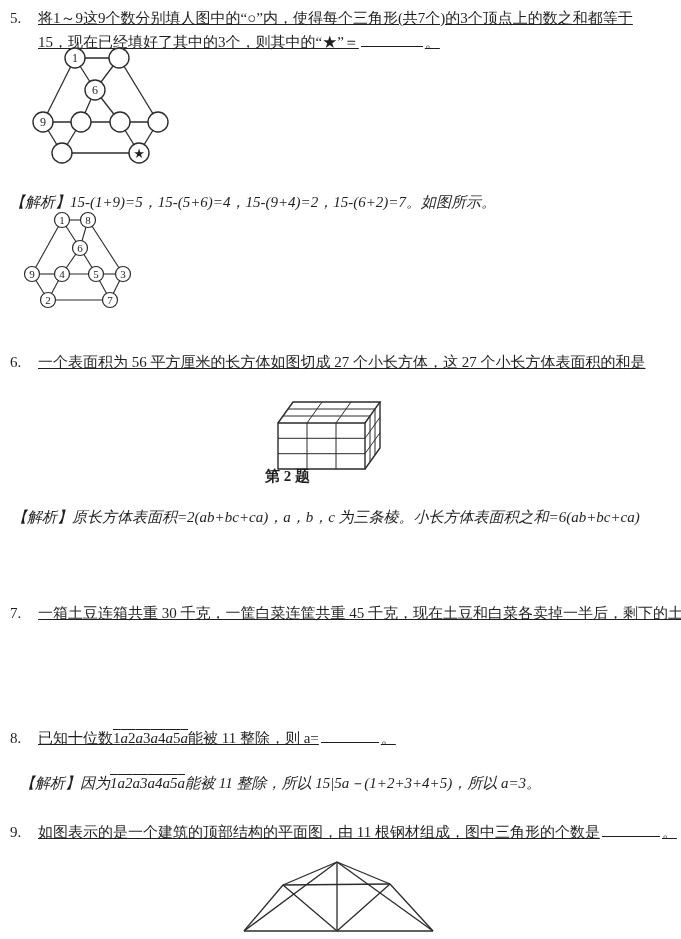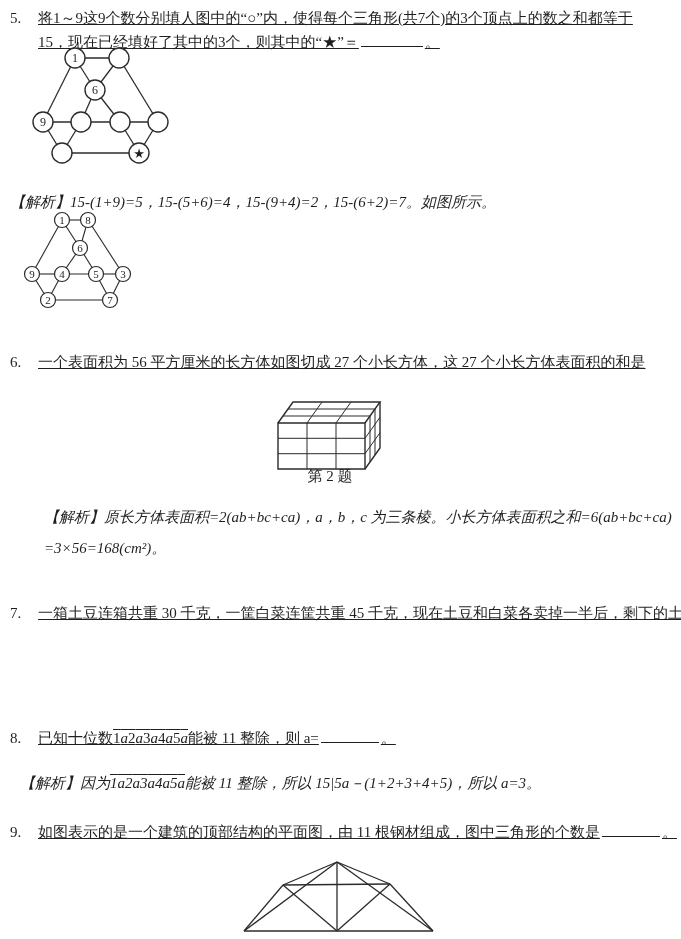--- a/index.html
+++ b/index.html
@@ -8,29 +8,29 @@
     font-family:"Liberation Serif","DejaVu Serif",serif;
     font-size:15px; color:#1f1f1f; overflow:hidden;
   }
   .prob { position:absolute; left:38px; right:9px; line-height:24px; }
   .pnum { position:absolute; left:-28px; top:0; }
   .pline { white-space:nowrap;text-decoration:underline; }
   .jx {
     position:absolute; right:18px; line-height:24px;
     font-style:italic; white-space:nowrap;
   }
-  .jx31 { line-height:31px;margin-left:32px; }
+  .jx31 { line-height:31px; }
   .blank {
     display:inline-block; height:15px; border-bottom:1px solid #1f1f1f;
     margin:0 2px; vertical-align:baseline;
   }
   .b62 { width:62px; } .b58 { width:58px; } .b50 { width:50px; }
   .ovl { text-decoration:overline; }
   .ovl i { font-style:italic; }
-  .figcap { position:absolute; text-align:center; font-size:15px; }
+  .figcap { position:absolute; text-align:left; font-size:15px;font-weight:bold; }
   svg { position:absolute; overflow:visible; }
   svg line, svg path { stroke:#2b2b2b; fill:none; }
   svg circle { fill:#ffffff; stroke:#2b2b2b; }
   svg text { fill:#1f1f1f; font-family:"Liberation Serif","DejaVu Serif",serif; }
 </style>
 </head>
 <body>
 
 <div class="page">
 
@@ -149,21 +149,20 @@
       <line x1="105" y1="20" x2="105" y2="66"></line>
         <line x1="110" y1="13" x2="110" y2="59"></line>
       <line x1="100" y1="42.3" x2="115" y2="21.3"></line>
         <line x1="100" y1="57.7" x2="115" y2="36.7"></line>
     </g>
   </svg>
   <div class="figcap" style="left:265px; width:130px; top:467px">第 2 题</div>
 
   <div class="jx jx31" style="left:12px; top:502px">
     <div>【解析】原长方体表面积=2(ab+bc+ca)，a，b，c 为三条棱。小长方体表面积之和=6(ab+bc+ca)</div>
-    <div>=3×56=168(cm²)。</div>
   </div>
 
   <div class="prob" style="top:601px">
     <span class="pnum">7.</span>
     <div class="pline">一箱土豆连箱共重 30 千克，一筐白菜连筐共重 45 千克，现在土豆和白菜各卖掉一半后，剩下的土</div>
   </div>
 
 
   <div class="prob" style="top:726px">
     <span class="pnum">8.</span>

